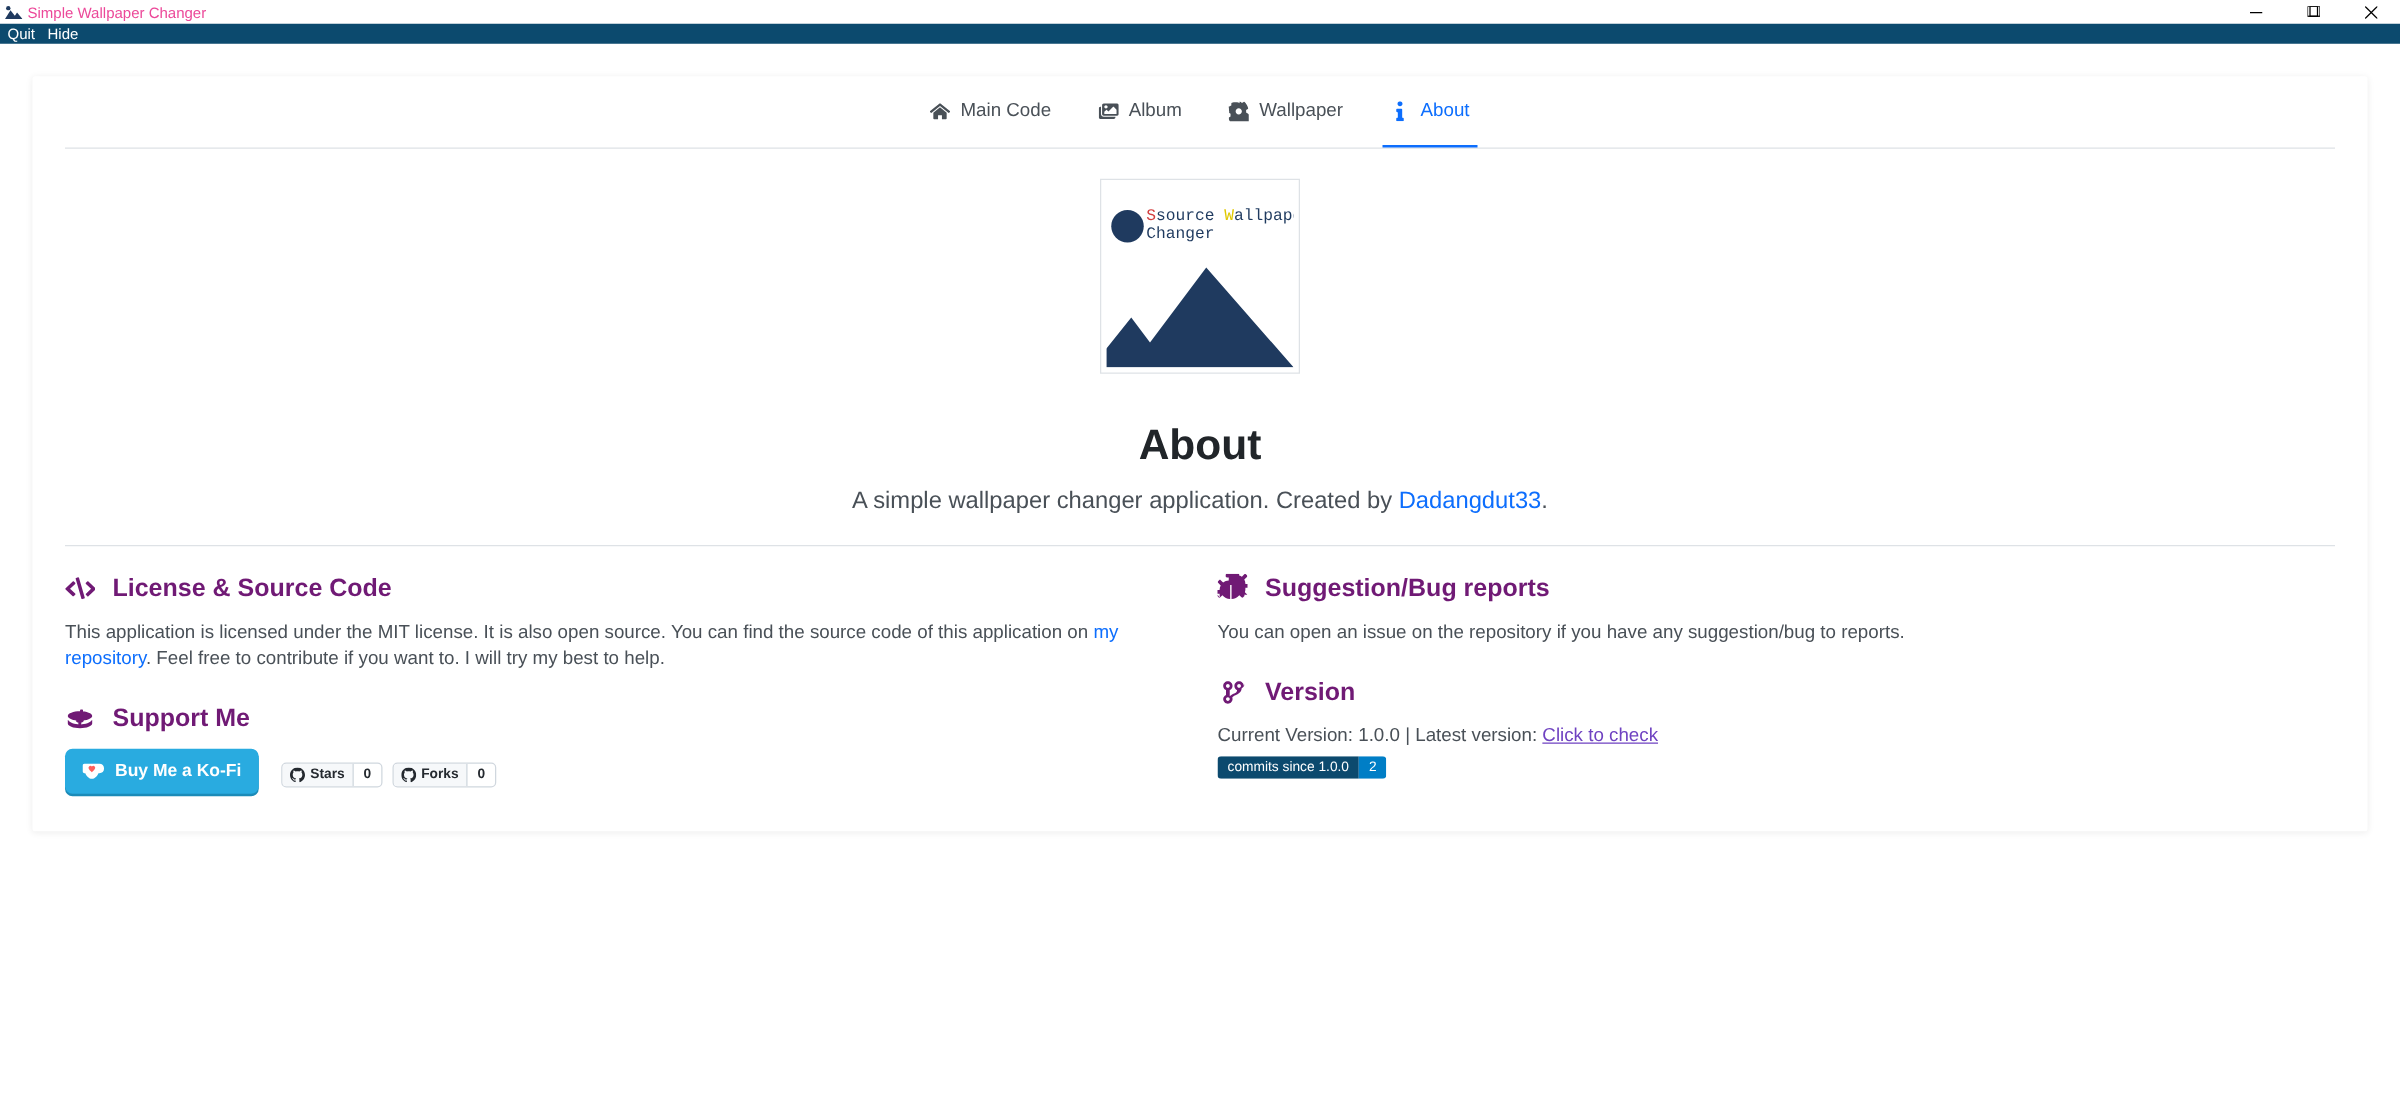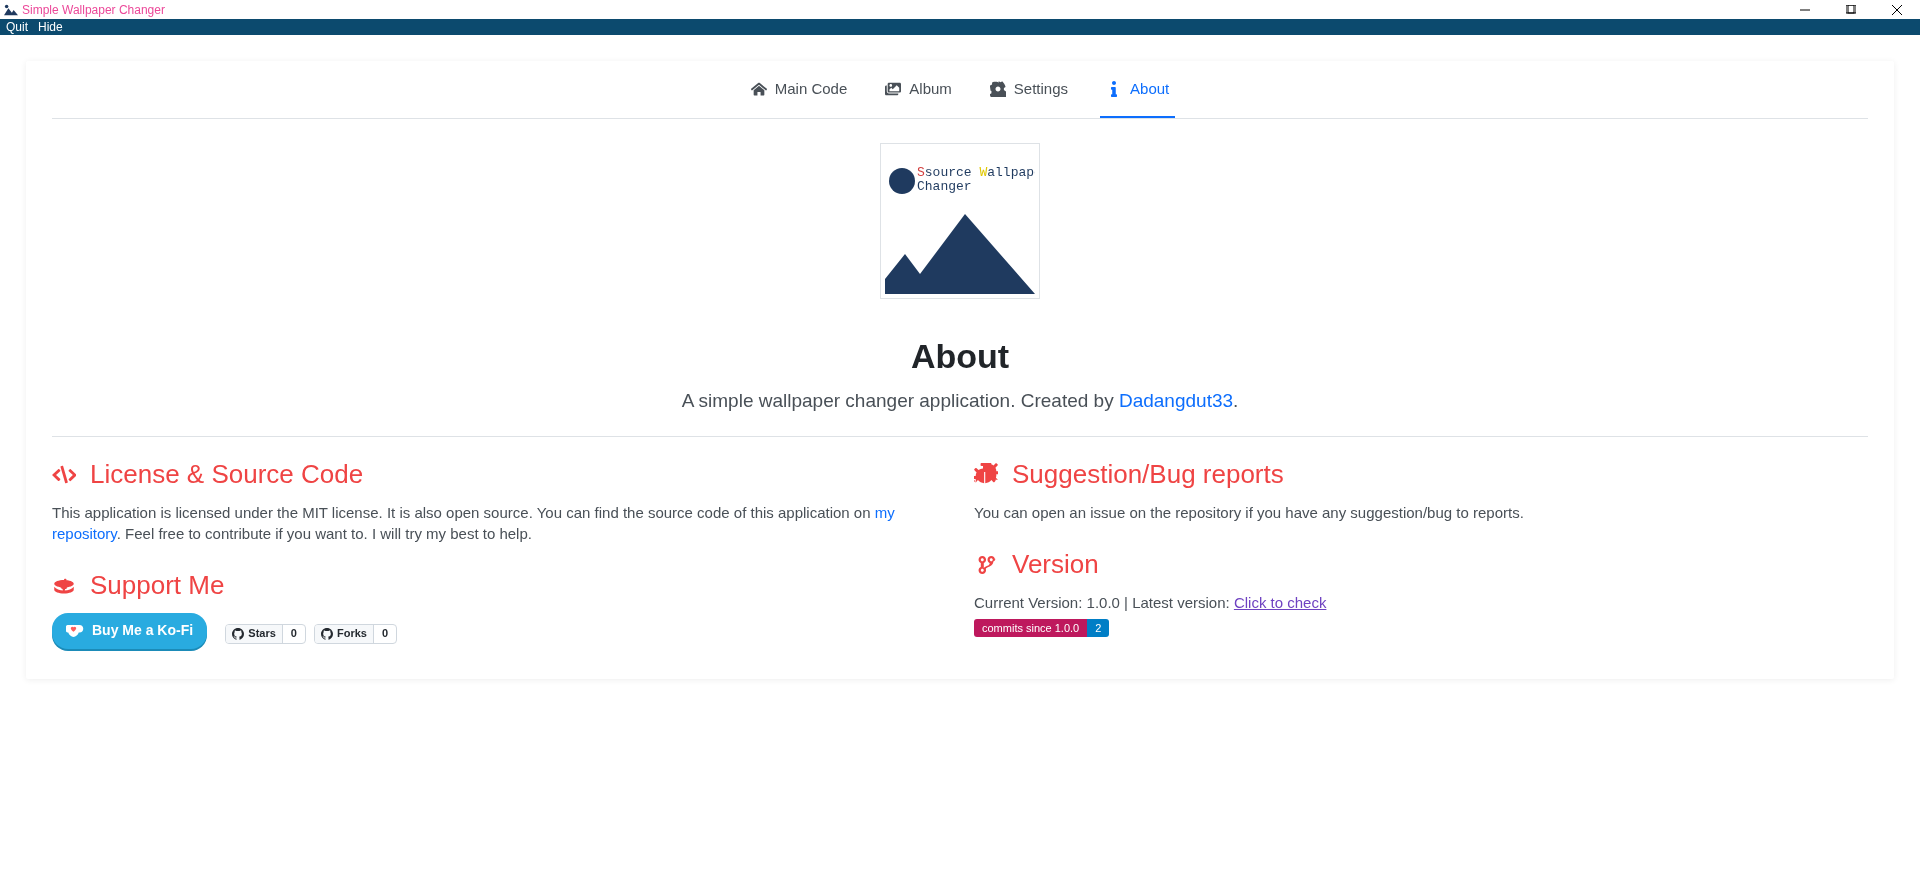--- a/index.html
+++ b/index.html
@@ -146,44 +146,44 @@
     display: flex;
     margin-top: 22px;
     gap: 28px;
   }
   .col { flex: 1; }
 
   .sec-title {
     display: flex;
     align-items: center;
     gap: 14px;
-    font-size: 26px;
-    font-weight: 400;
-    color: #ef4444;
+    font-size: 20px;
+    font-weight: 700;
+    color: #701a75;
   }
   .sec-title .sec-icon { width: 24px; height: 24px; }
   .sec-title .sec-icon svg { width: 24px; height: 24px; }
 
   .sec-body {
     margin-top: 12px;
     font-size: 15px;
     color: #495057;
     line-height: 1.4;
   }
 
   .second-row { margin-top: 26px; }
 
   
   .kofi {
     display: inline-flex;
     align-items: center;
     gap: 8px;
     background: #29abe0;
     color: #fff;
-    border-radius: 16px;
+    border-radius: 6px;
     padding: 8px 14px;
     font-weight: 600;
     font-size: 14px;
     cursor: pointer;
     box-shadow: 0 2px 0 #1b8bb8;
   }
   .kofi .cup { width: 18px; height: 14px; }
 
   
   .gh-badges { display: inline-flex; gap: 8px; margin-left: 14px; vertical-align: middle; align-items: center; }
@@ -220,21 +220,21 @@
   .commits-badge {
     display: inline-flex;
     height: 18px;
     font-size: 11px;
     border-radius: 3px;
     overflow: hidden;
     margin-top: 6px;
     color: #fff;
   }
   .commits-badge .l {
-    background: #be185d;
+    background: #0c4a6e;
     padding: 0 8px;
     display: flex; align-items: center;
   }
   .commits-badge .r {
     background: #007ec6;
     padding: 0 8px;
     display: flex; align-items: center;
   }
   .version-line { font-size: 15px; color: #495057; }
 </style>
@@ -296,21 +296,21 @@
             </svg>
         </span>
         <span>Album</span>
       </div>
       <div class="tab">
         <span class="icon">
           <svg viewBox="0 0 512 512" fill="currentColor">
               <path d="M487 316l-43-25c2-23 2-47 0-70l43-25c8-5 12-15 9-24-18-58-49-110-90-151-7-7-17-8-25-4l-43 25c-18-15-39-27-61-35V58c0-10-7-18-16-20-59-14-120-14-179 0-9 2-16 10-16 20v50c-22 8-43 20-61 35l-43-25c-8-4-18-3-25 4C26 163-5 215 13 273c3 9 1 19-9 24l43 25c-2 23-2 47 0 70l-43 25c-8 5-12 15-9 24 18 58 49 110 90 151 7 7 17 8 25 4l43-25c18 15 39 27 61 35v50c0 10 7 18 16 20 59 14 120 14 179 0 9-2 16-10 16-20v-50c22-8 43-20 61-35l43 25c8 4 18 3 25-4 41-41 72-93 90-151 3-9-1-19-9-24zM256 336c-44 0-80-36-80-80s36-80 80-80 80 36 80 80-36 80-80 80z"></path>
             </svg>
         </span>
-        <span>Settings</span>
+        <span>Wallpaper</span>
       </div>
       <div class="tab active">
         <span class="icon">
           <svg viewBox="0 0 192 512" fill="currentColor">
               <path d="M20 424h20V279H20c-11 0-20-9-20-20v-47c0-11 9-20 20-20h112c11 0 20 9 20 20v212h20c11 0 20 9 20 20v47c0 11-9 20-20 20H20c-11 0-20-9-20-20v-47c0-11 9-20 20-20zM96 0C61 0 32 29 32 64s29 64 64 64 64-29 64-64S131 0 96 0z"></path>
             </svg>
         </span>
         <span>About</span>
       </div>
     </div>

